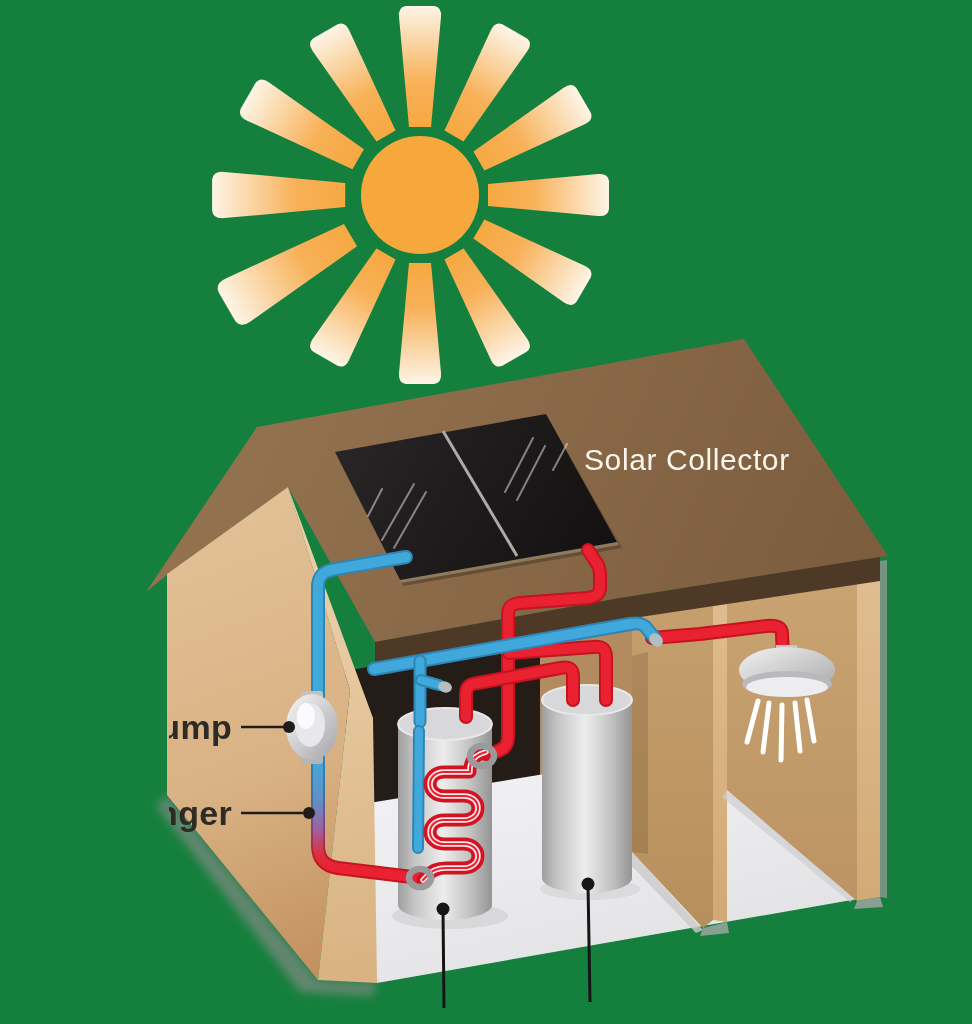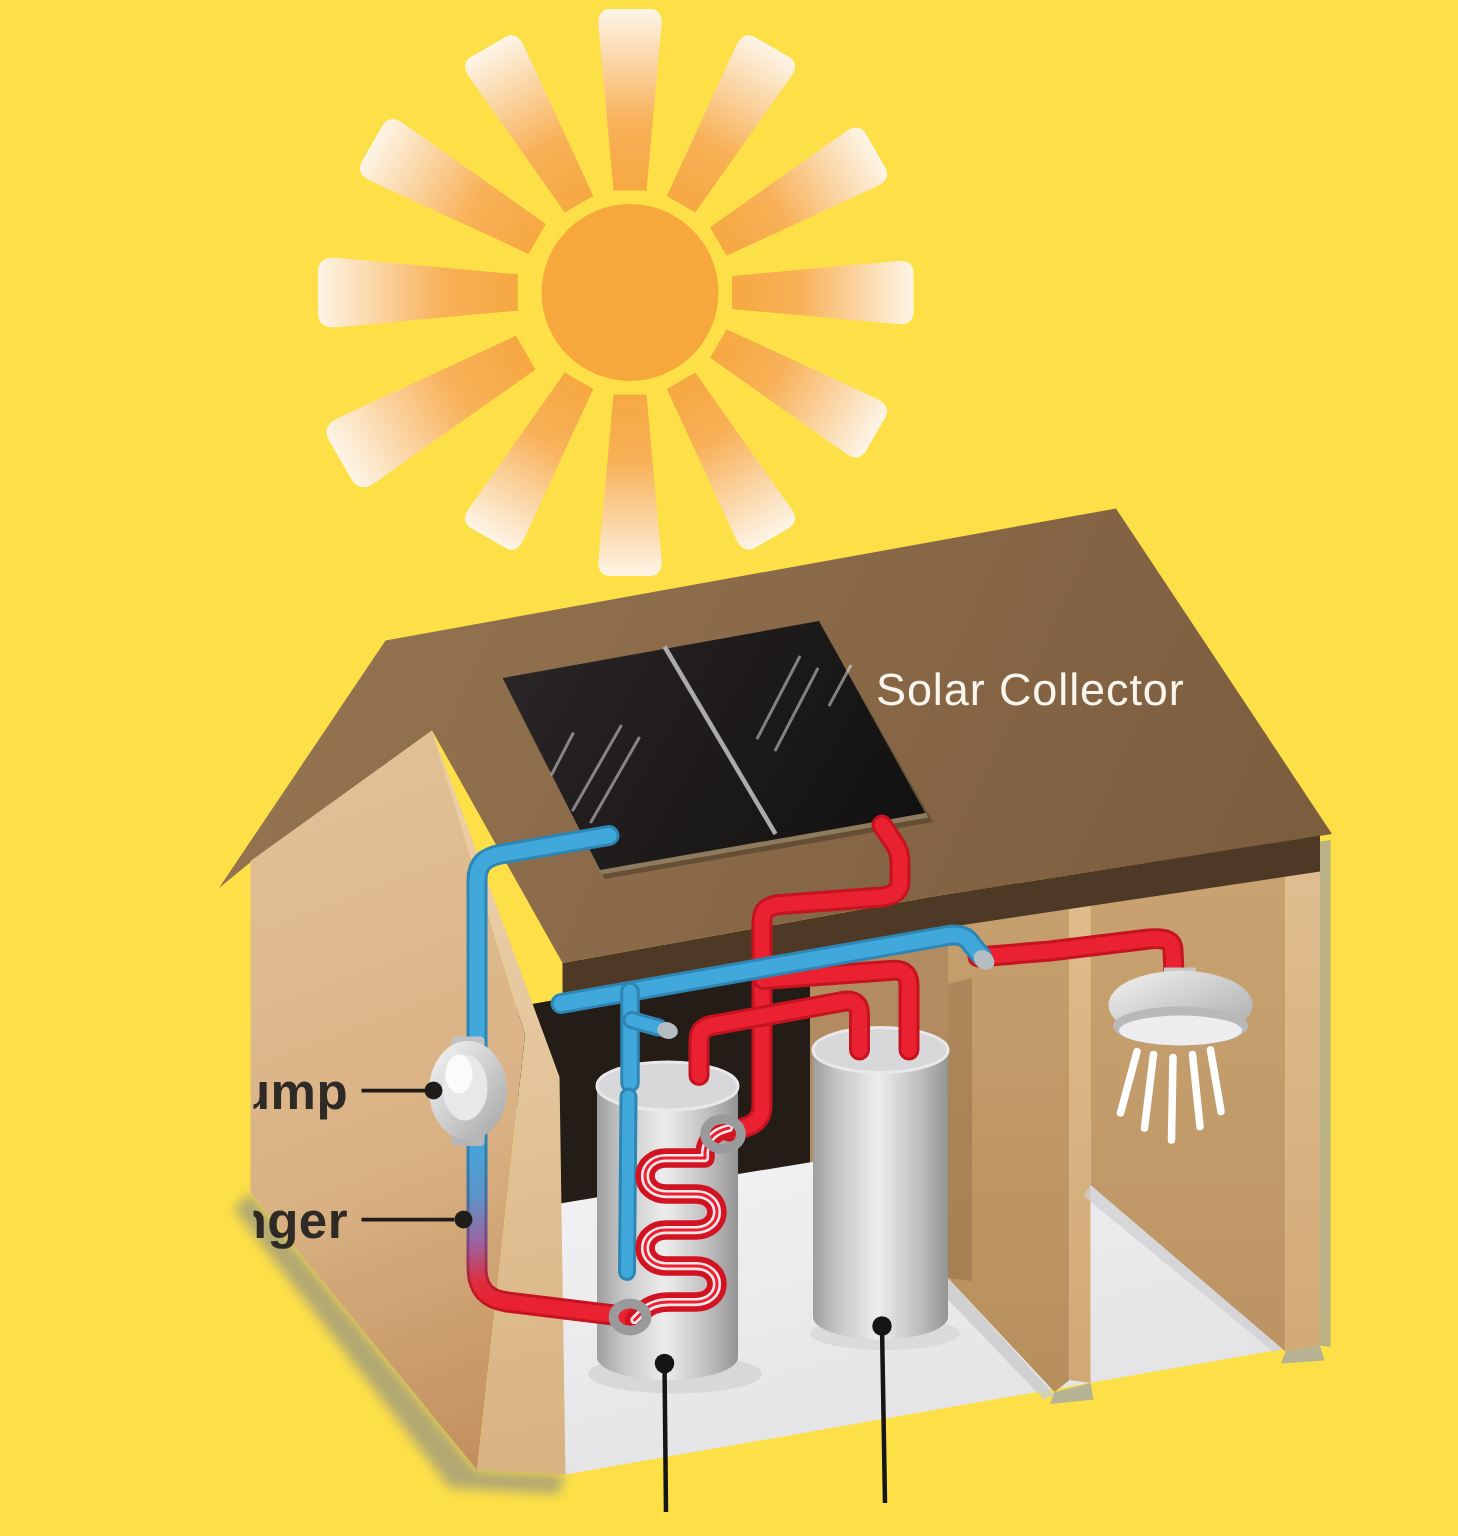--- a/index.html
+++ b/index.html
@@ -1,16 +1,16 @@
 <!DOCTYPE html>
 <html><head>
 <meta charset="utf-8">
 <style>
   html,body{margin:0;padding:0;background:#000;}
-  #stage{position:relative;width:972px;height:1024px;background:#fde047;overflow:hidden;
+  #stage{position:relative;width:972px;height:1024px;background:#15803d;overflow:hidden;
          font-family:"Liberation Sans","DejaVu Sans",sans-serif;}
   svg{display:block}
   text{font-family:"Liberation Sans","DejaVu Sans",sans-serif;}
   .lbl{font-size:34px;font-weight:600;letter-spacing:.3px;}
   .collbl{font-size:30px;font-weight:500;letter-spacing:.6px;}
 </style>
 </head>
 <body>
 
 <div id="stage">

